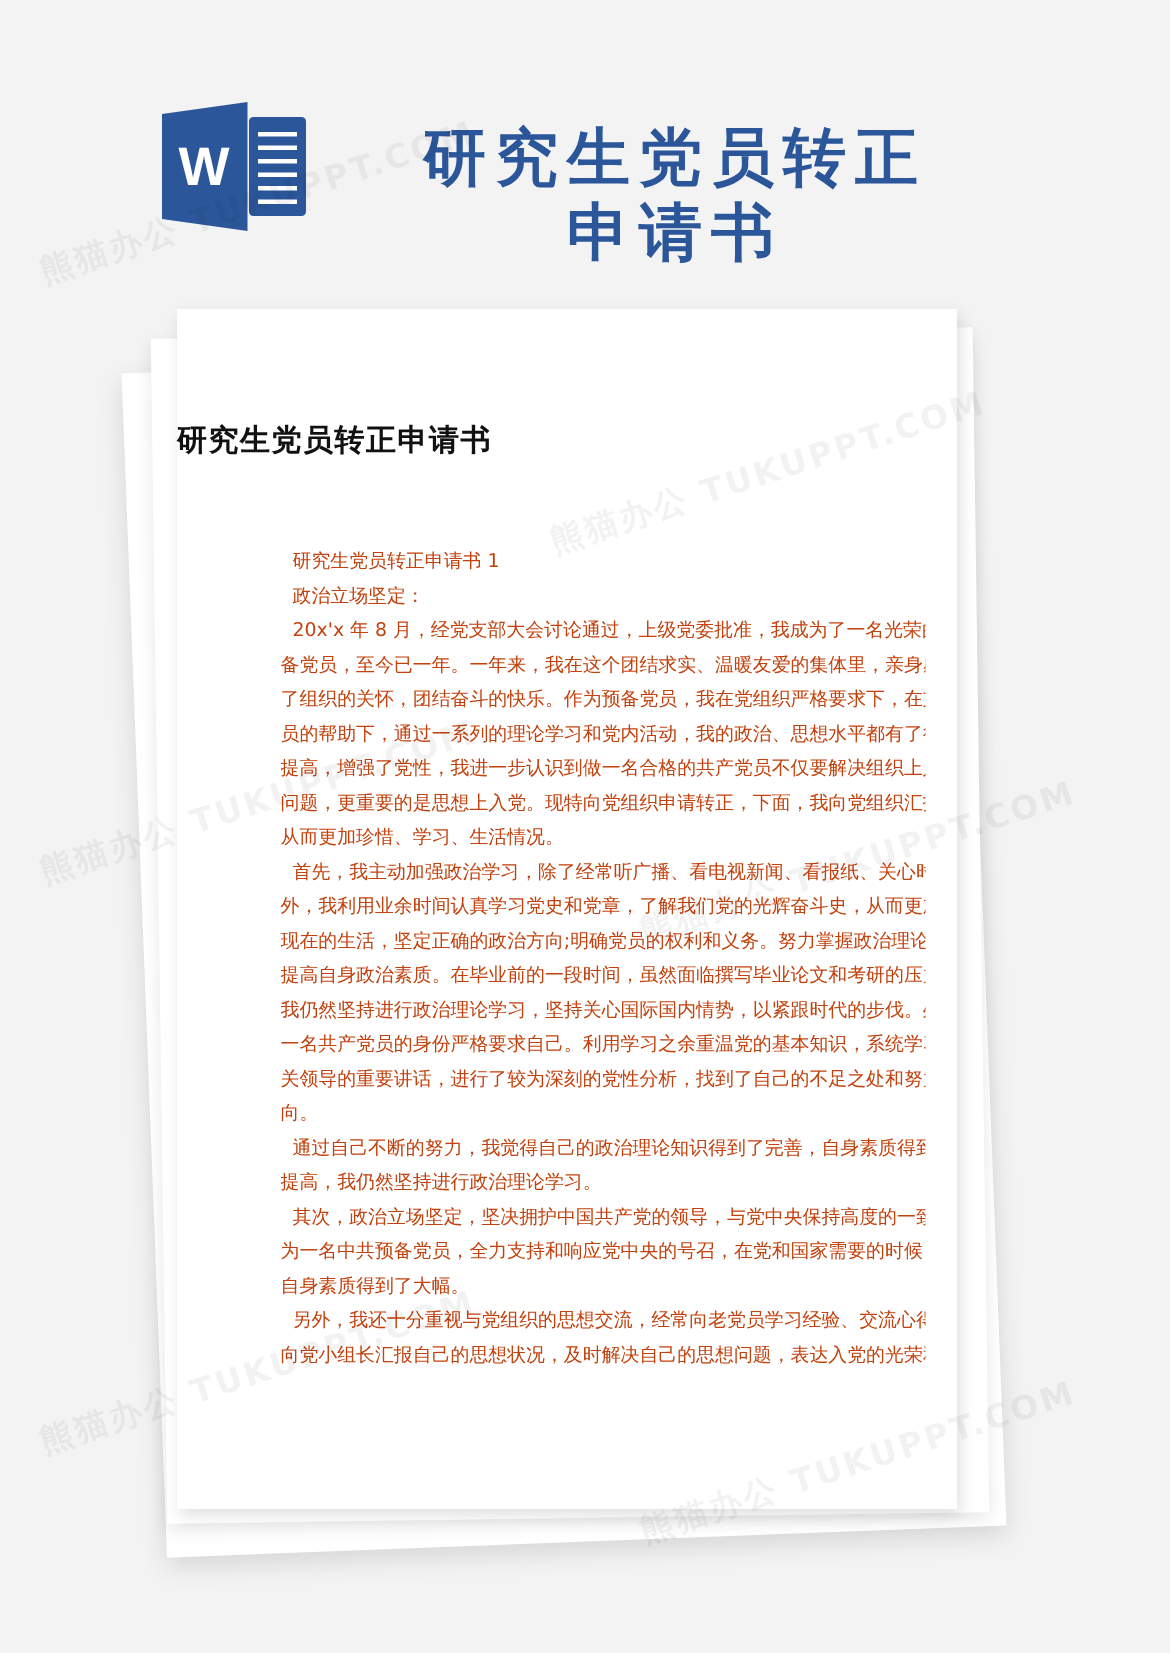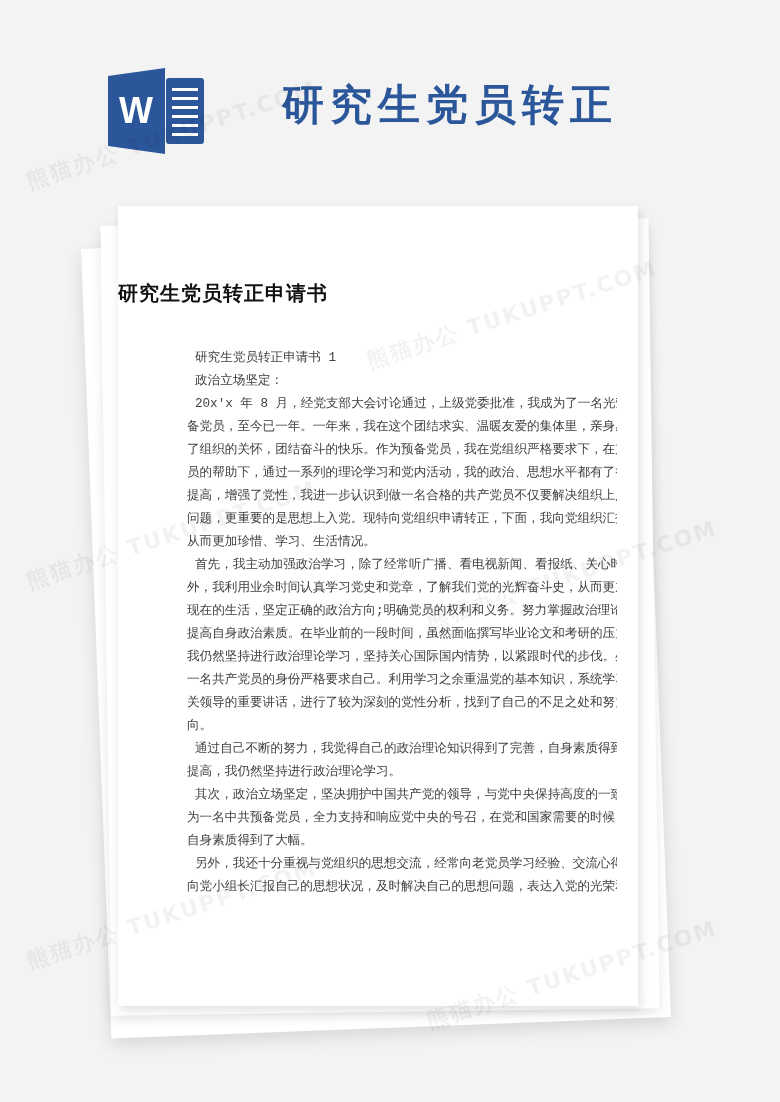--- a/index.html
+++ b/index.html
@@ -32,22 +32,22 @@
   }
   .sheet-front {
     left:118px; top:206px; width:520px; height:800px;
     box-shadow:2px 4px 10px rgba(0,0,0,0.13);
   }
   .doc-title {
     position:absolute; left:118px; top:280px; width:520px; text-align:left;
     font-size:20px; font-weight:bold; color:#111; letter-spacing:1px;
   }
   .doc-body {
-    position:absolute; left:187px; top:347px; width:430px;
-    font-size:12.6px; line-height:23px; color:#404040;font-family:Liberation Mono, monospace;
+    position:absolute; left:187px; top:362px; width:430px;
+    font-size:12.6px; line-height:23px; color:#c2410c;
   }
   .doc-line { white-space:nowrap; height:23px; overflow:hidden; }
   .indent { padding-left:8px; }
 
   .wm {
     position:absolute; color:rgba(0,0,0,0.05); font-size:22px; font-weight:bold;
     transform:rotate(-18deg); white-space:nowrap; letter-spacing:2px;
     pointer-events:none;
   }
 </style>
@@ -62,20 +62,21 @@
       <rect x="64" y="29" width="26" height="3"></rect>
       <rect x="64" y="38" width="26" height="3"></rect>
       <rect x="64" y="47" width="26" height="3"></rect>
       <rect x="64" y="56" width="26" height="3"></rect>
       <rect x="64" y="65" width="26" height="3"></rect>
     </g>
     <polygon points="0,8 57,0 57,86 0,78" fill="#2b579a"></polygon>
     <text x="28" y="55" text-anchor="middle" font-family="Liberation Sans, sans-serif" font-size="36" font-weight="bold" fill="#ffffff">W</text>
   </svg>
   <div class="banner-title l1">研究生党员转正</div>
+  <div class="banner-title l2">申请书</div>
 </div>
 
 <div class="sheet sheet-back"></div>
 <div class="sheet sheet-mid"></div>
 <div class="sheet sheet-front"></div>
 
 <div class="doc-title">研究生党员转正申请书</div>
 
 <div class="doc-body" id="doc-body">
     <div class="doc-line indent">研究生党员转正申请书 1</div>

